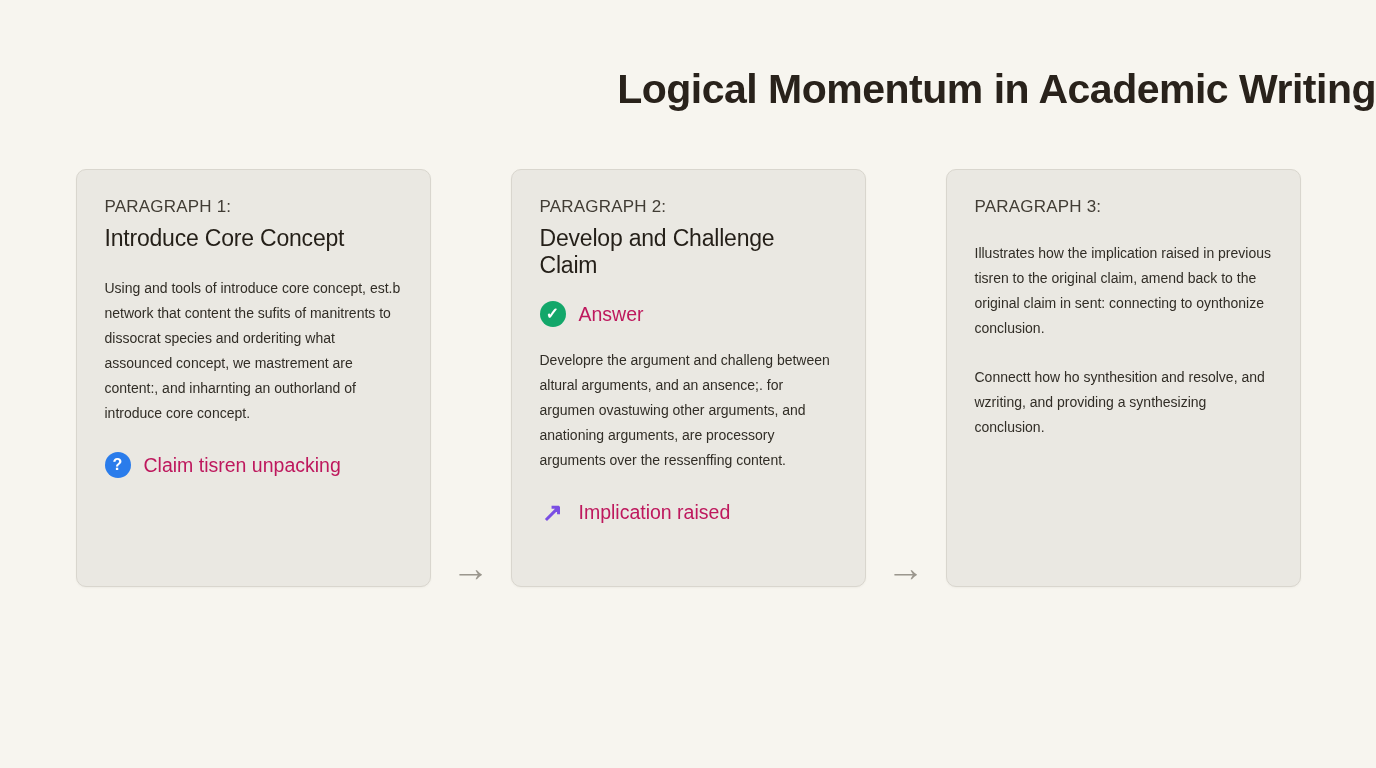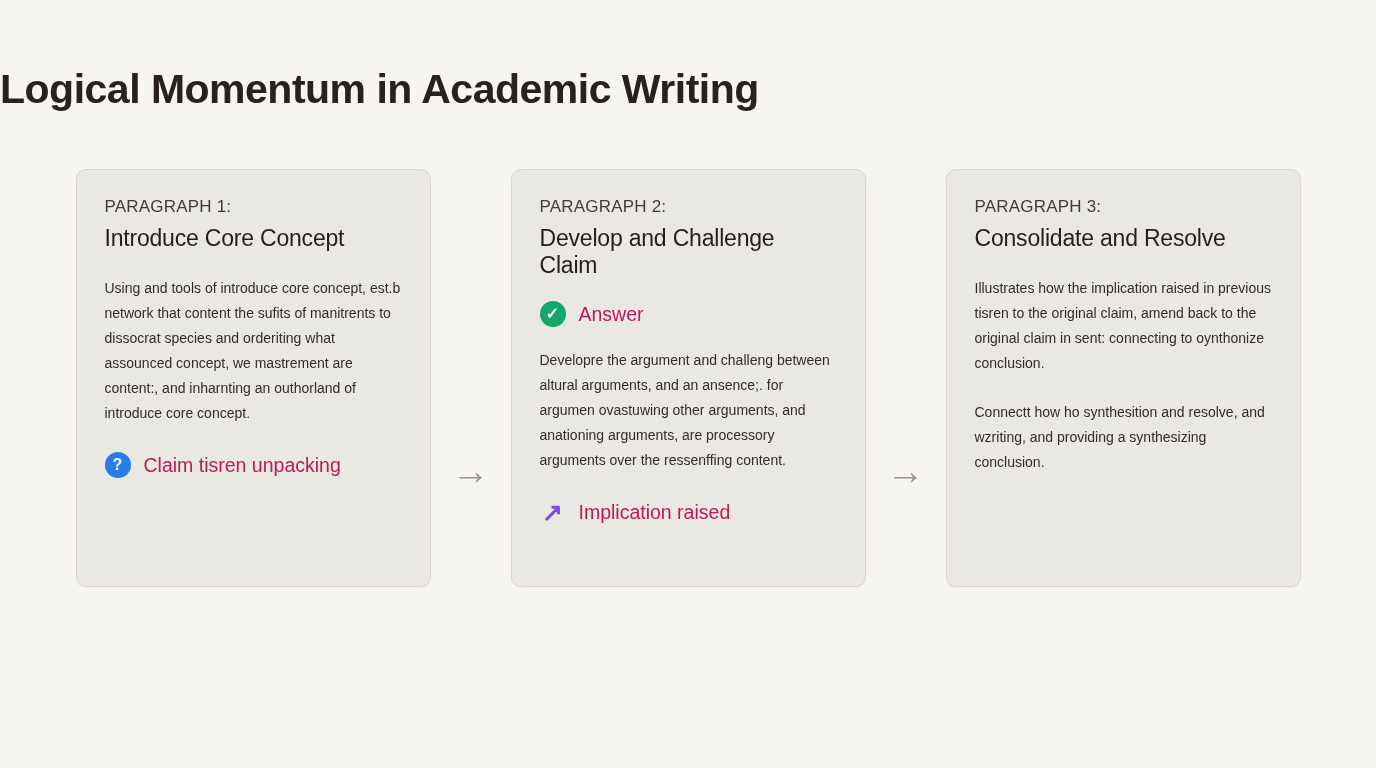--- a/index.html
+++ b/index.html
@@ -4,31 +4,31 @@
 <style>
   html, body { margin: 0; padding: 0; }
   body {
     width: 1376px;
     height: 768px;
     background: #f7f5ef;
     font-family: "Liberation Sans", sans-serif;
     overflow: hidden;
   }
   .title {
-    text-align: left;
+    text-align: right;
     font-size: 41px;
     font-weight: 700;
     color: #29221b;
     letter-spacing: -0.5px;
     margin: 66px 0 12px 0;
   }
   .flow {
     display: flex;
     justify-content: center;
-    align-items: center;
+    align-items: flex-end;
     margin-top: 56px;
   }
   .card {
     width: 297px;
     height: 362px;
     padding: 27px 28px;
     background: #eae8e2;
     border: 1px solid #d9d6ce;
     border-radius: 10px;
     box-shadow: 0 1px 2px rgba(80,75,65,0.05);
@@ -133,19 +133,18 @@
       <div class="badge">
         <span class="badge-glyph-purple">↗</span>
         <span class="badge-label">Implication raised</span>
       </div>
     </div>
 
     <div class="flow-arrow">→</div>
 
     <div class="card">
       <div class="card-label">PARAGRAPH 3:</div>
-      <h2 class="card-heading">Consolidate and Resolve</h2>
       <p class="card-body">Illustrates how the implication raised in previous tisren to the original claim, amend back to the original claim in sent: connecting to oynthonize conclusion.</p>
       <p class="card-body">Connectt how ho synthesition and resolve, and wzriting, and providing a synthesizing conclusion.</p>
     </div>
 
   </div>
 </div>
 
 </body></html>

